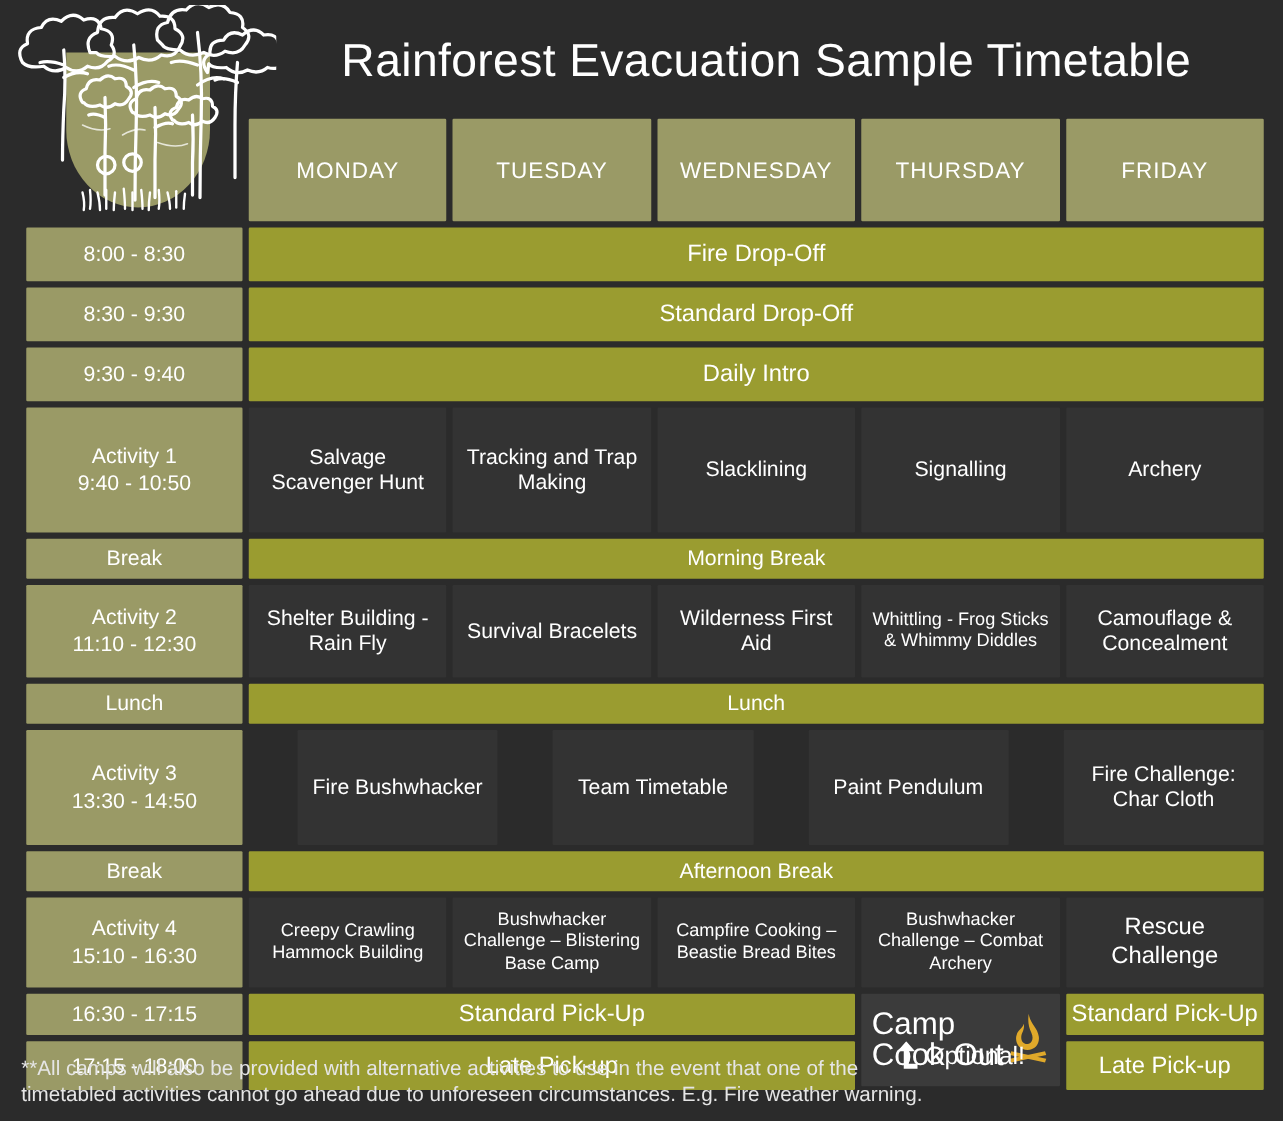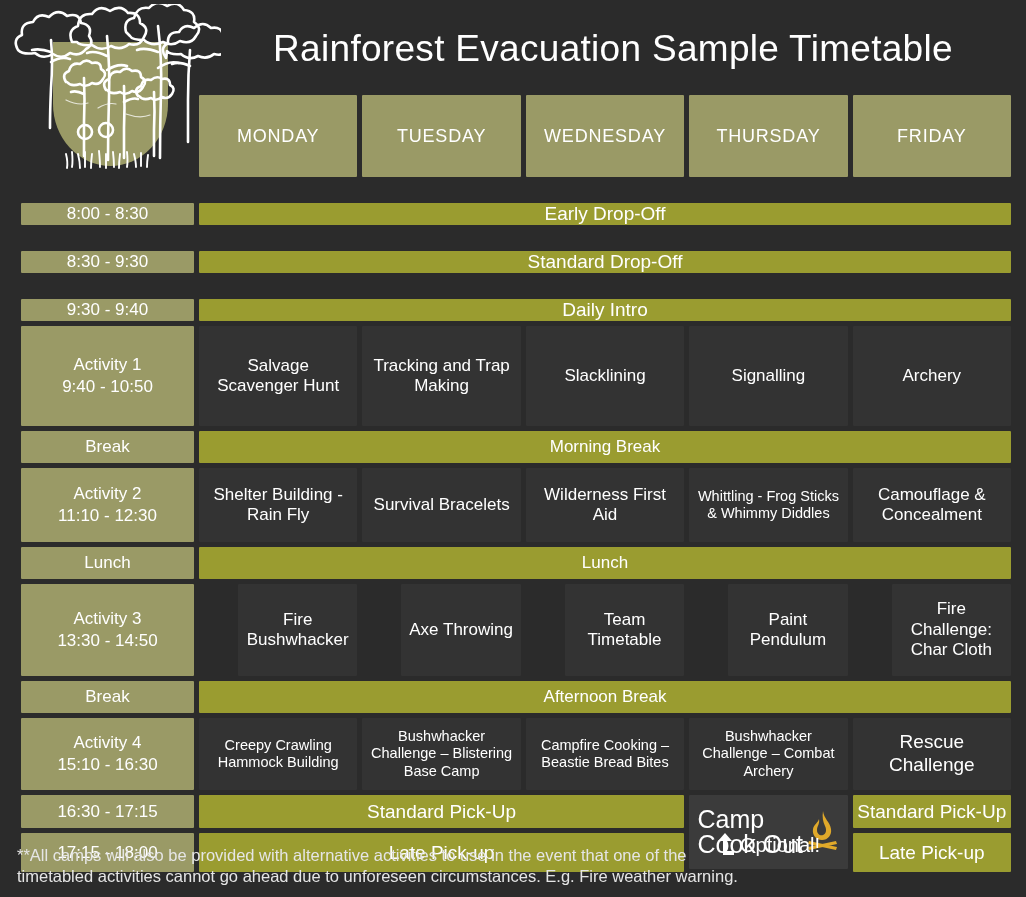--- a/index.html
+++ b/index.html
@@ -106,21 +106,21 @@
     justify-content: center;
     font-size: 19px;
     color: #ffffff;
     border-radius: 1px;
   }
   .fullcell.wide3 { flex: 3.06 1 0; }
   .fullcell.one { flex: 1 1 0; font-size: 17px; }
 
   
   .r-head    { height: 82px; }
-  .r-band    { height: 43px; align-items: flex-end; }
+  .r-band    { height: 43px; }
   .r-act1    { height: 100px; }
   .r-break   { height: 32px; }
   .r-act2    { height: 74px; }
   .r-act3    { height: 92px; gap: 44px; }
   .r-act4    { height: 72px; }
   .r-pick    { height: 33px; }
 
   
   .cookout {
     flex: 1 1 0;
@@ -241,21 +241,21 @@
     <div class="timecell blank"></div>
     <div class="dayhead">MONDAY</div>
     <div class="dayhead">TUESDAY</div>
     <div class="dayhead">WEDNESDAY</div>
     <div class="dayhead">THURSDAY</div>
     <div class="dayhead">FRIDAY</div>
   </div>
 
   <div class="row r-band">
     <div class="timecell">8:00 - 8:30</div>
-    <div class="fullcell">Early Drop-Off</div>
+    <div class="fullcell">Fire Drop-Off</div>
   </div>
 
   <div class="row r-band">
     <div class="timecell">8:30 - 9:30</div>
     <div class="fullcell">Standard Drop-Off</div>
   </div>
 
   <div class="row r-band">
     <div class="timecell">9:30 - 9:40</div>
     <div class="fullcell">Daily Intro</div>
@@ -294,21 +294,20 @@
     <div class="timecell">Lunch</div>
     <div class="fullcell one">Lunch</div>
   </div>
 
   <div class="row r-act3">
     <div class="timecell">
       <span>Activity 3</span>
       <span>13:30 - 14:50</span>
     </div>
     <div class="daycell">Fire Bushwhacker</div>
-    <div class="daycell">Axe Throwing</div>
     <div class="daycell">Team Timetable</div>
     <div class="daycell">Paint Pendulum</div>
     <div class="daycell">Fire Challenge: Char Cloth</div>
   </div>
 
   <div class="row r-break">
     <div class="timecell">Break</div>
     <div class="fullcell one">Afternoon Break</div>
   </div>
 

